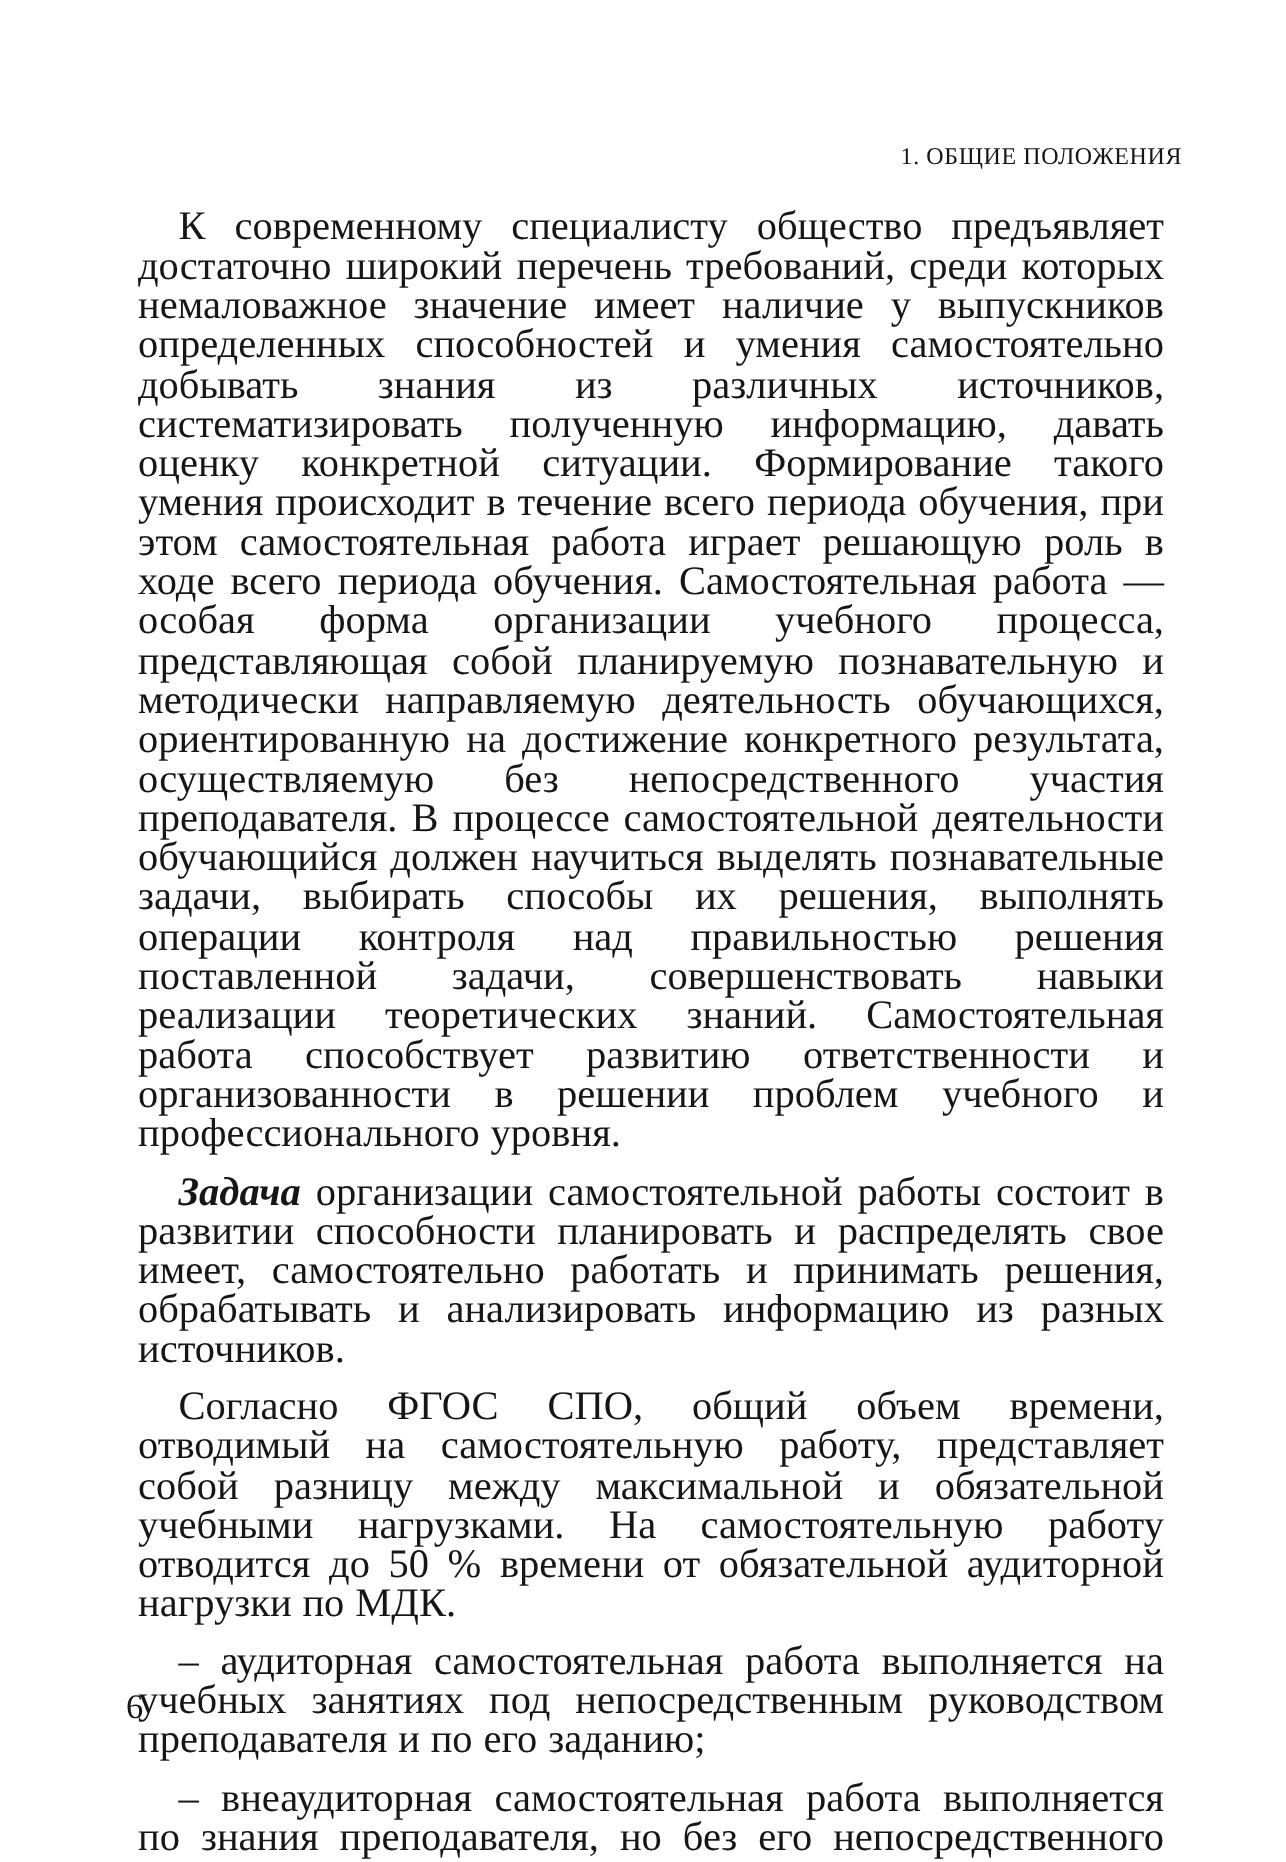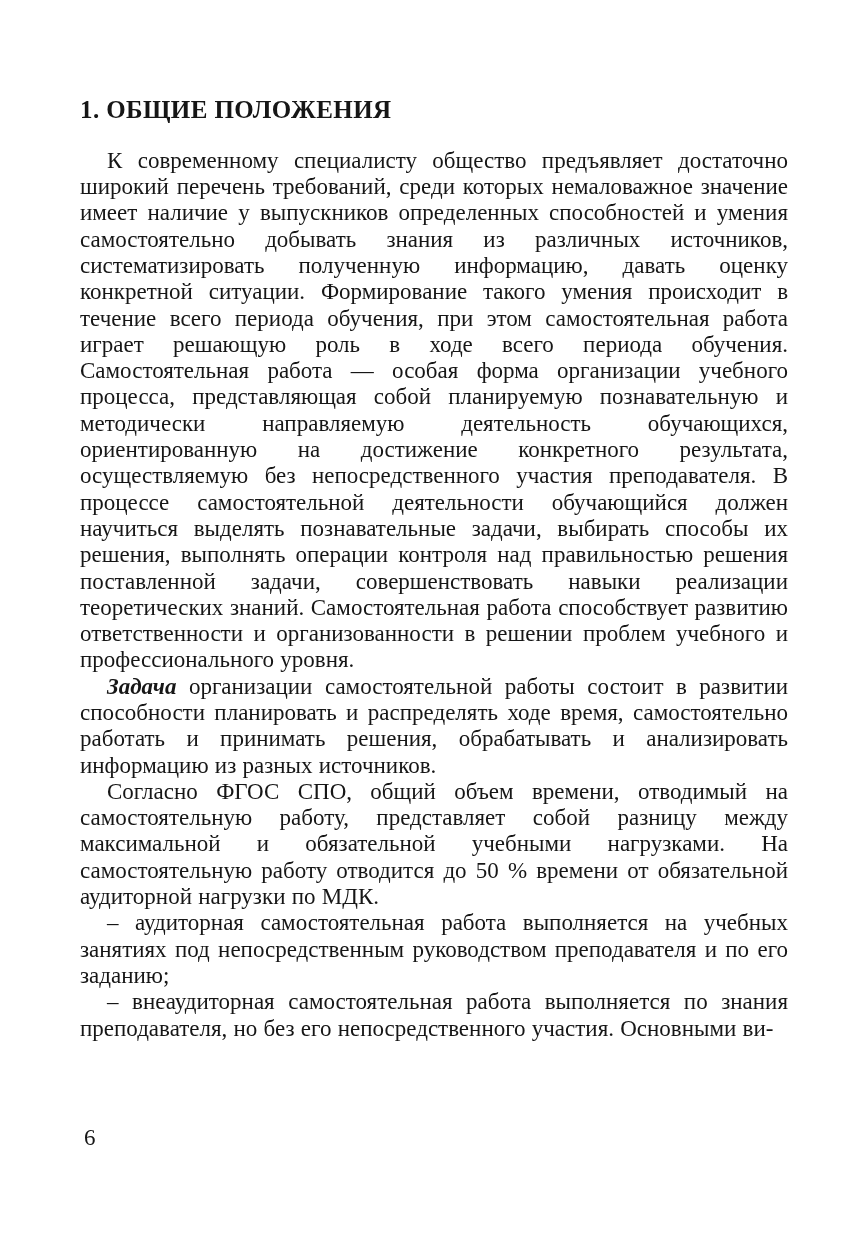--- a/index.html
+++ b/index.html
@@ -15,30 +15,30 @@
     font-family: "Liberation Serif", serif;
     color: #161616;
   }
   .page-content {
     position: absolute;
     left: 80px;
     top: 0;
     width: 708px;
   }
   .section-title {
-    font-size: 25px;
-    font-weight: bold;
-    text-align: left;
+    font-size: 16px;
+    font-weight: normal;
+    text-align: right;
     letter-spacing: 0.4px;
     margin: 96px 0 23px 0;
     line-height: 1.15;
   }
   .body-text p {
-    margin: 0;
-    font-size: 23px;
+    margin: 12px;
+    font-size: 27px;
     line-height: 26.3px;
     text-align: justify;
     text-indent: 27px;
     word-spacing: 0.5px;
   }
   .lead-word {
     font-weight: bold;
     font-style: italic;
   }
   .page-number {
@@ -52,21 +52,21 @@
 </head>
 <body>
 
 <div class="page-content">
   <h1 class="section-title">1. ОБЩИЕ ПОЛОЖЕНИЯ</h1>
 
   <div class="body-text">
     <p><span class="lead-word"></span><span>К современному специалисту общество предъявляет достаточно широкий перечень требований, среди которых немаловажное значение имеет наличие у выпускников определенных способностей и умения самостоятельно добывать знания из различных источников, систематизировать полученную информацию, давать оценку конкретной ситуации. Формирование такого умения происходит в течение всего периода обучения, при этом самостоятельная работа играет решающую роль в ходе всего периода обучения. Самостоятельная работа — особая форма организации учебного процесса, представляющая собой планируемую познавательную и методически направляемую деятельность обучающихся, ориентированную на достижение конкретного результата, осуществляемую без непосредственного участия преподавателя. В процессе самостоятельной деятельности обучающийся должен научиться выделять познавательные задачи, выбирать способы их решения, выполнять операции контроля над правильностью решения поставленной задачи, совершенствовать навыки реализации теоретических знаний. Самостоятельная работа способствует развитию ответственности и организованности в решении проблем учебного и профессионального уровня.</span></p>
 
 
-    <p><span class="lead-word">Задача</span><span> организации самостоятельной работы состоит в развитии способности планировать и распределять ходе время, самостоятельно работать и принимать решения, обрабатывать и анализировать информацию из разных источников.</span></p>
+    <p><span class="lead-word">Задача</span><span> организации самостоятельной работы состоит в развитии способности планировать и распределять свое имеет, самостоятельно работать и принимать решения, обрабатывать и анализировать информацию из разных источников.</span></p>
 
     <p><span class="lead-word"></span><span>Согласно ФГОС СПО, общий объем времени, отводимый на самостоятельную работу, представляет собой разницу между максимальной и обязательной учебными нагрузками. На самостоятельную работу отводится до 50 % времени от обязательной аудиторной нагрузки по МДК.</span></p>
 
 
     <p><span class="lead-word"></span><span>– аудиторная самостоятельная работа выполняется на учебных занятиях под непосредственным руководством преподавателя и по его заданию;</span></p>
 
     <p><span class="lead-word"></span><span>– внеаудиторная самостоятельная работа выполняется по знания преподавателя, но без его непосредственного участия. Основными ви-</span></p>
   </div>
 </div>
 

